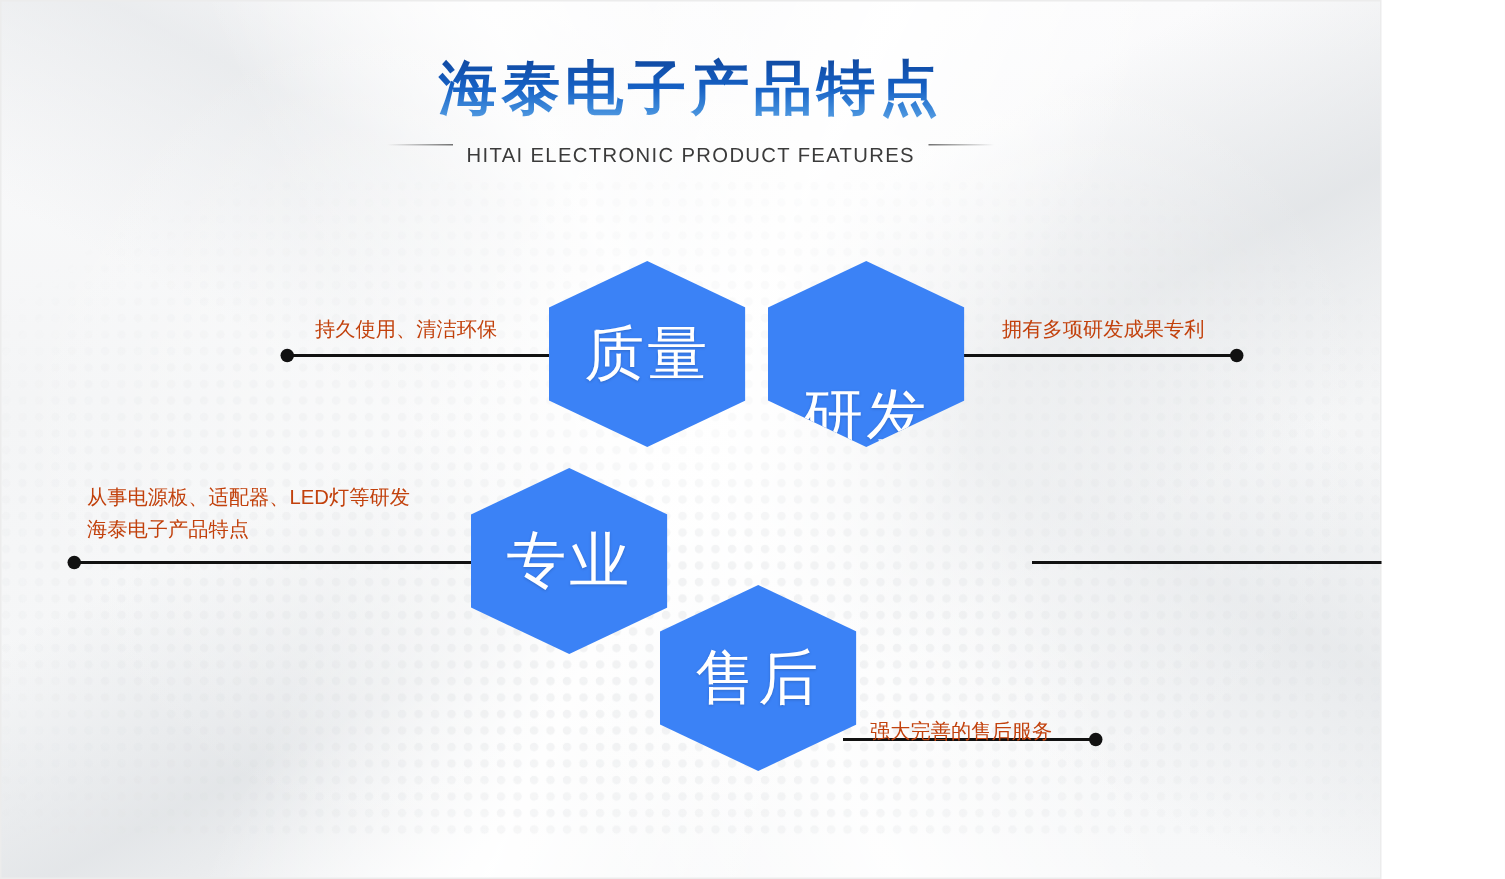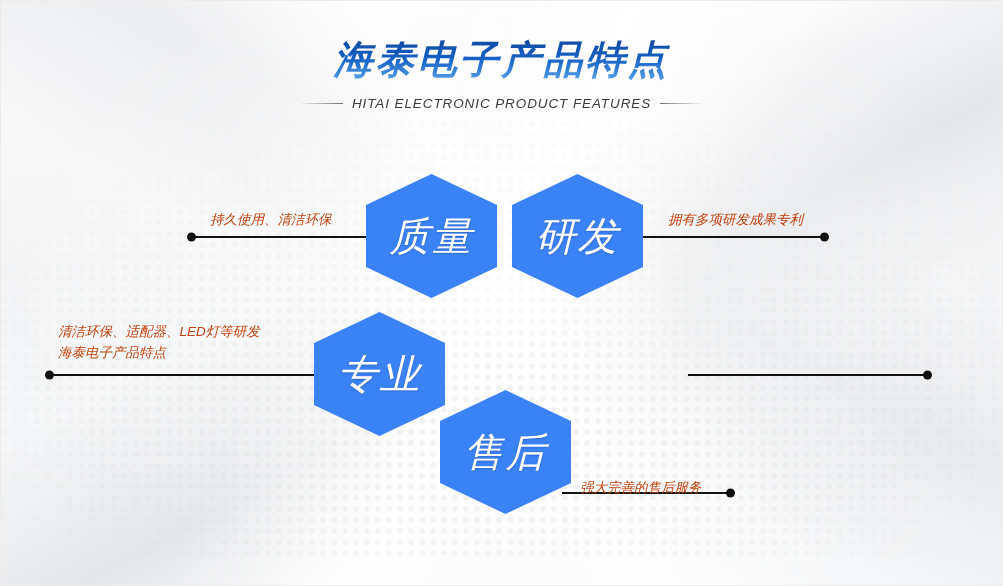--- a/index.html
+++ b/index.html
@@ -6,25 +6,24 @@
     margin: 0;
     padding: 0;
     background: #ffffff;
   }
   body {
     font-family: "Liberation Sans", "DejaVu Sans", sans-serif;
   }
 
   .stage {
     position: relative;
-    width: 1003px;
+    width: 921px;
     height: 586px;
     overflow: hidden;
     background: #f7f8f9;
-    font-style: italic;
   }
 
   
   .bg-base {
     position: absolute;
     inset: 0;
     background:
       linear-gradient(180deg, #fbfbfc 0%, #f4f5f6 45%, #f7f8f9 100%);
   }
   
@@ -79,21 +78,20 @@
     line-height: 1.15;
     background: linear-gradient(180deg, #10489f 0%, #1560c4 45%, #3e8ada 78%, #63a6e6 100%);
     -webkit-background-clip: text;
             background-clip: text;
     color: transparent;
     -webkit-text-fill-color: transparent;
     margin: 0;
   }
   .subtitle-row {
     display: flex;
-    align-items: center;
     justify-content: center;
     gap: 9px;
     margin-top: 13px;
   }
   .sub-rule {
     display: block;
     width: 44px;
     height: 1px;
     background: linear-gradient(90deg, rgba(90,90,90,0), rgba(90,90,90,.85));
   }
@@ -122,21 +120,21 @@
     font-size: 40px;
     font-weight: 500;
     letter-spacing: 2px;
     line-height: 1;
     text-shadow: 0 1px 2px rgba(0,0,0,.18);
     user-select: none;
     white-space: nowrap;
   }
 
   .hex-quality   { left: 366px; top: 174px; width: 131px; height: 124px; }
-  .hex-rd        { left: 512px; top: 174px; width: 131px; height: 124px; }
+  .hex-rd        { left: 512px; top: 174px; width: 131px; height: 124px; align-items: flex-end; }
   .hex-pro       { left: 314px; top: 312px; width: 131px; height: 124px; }
   .hex-craft     { left: 562px; top: 312px; width: 131px; height: 124px; }
   .hex-after     { left: 440px; top: 390px; width: 131px; height: 124px; }
 
   
   .conn {
     position: absolute;
     height: 2px;
     background: #111111;
     z-index: 2;
@@ -224,21 +222,21 @@
 
   <div class="hex hex-after">
     <span class="hex-label">售后</span>
   </div>
 
   <div class="cap cap-quality">持久使用、清洁环保</div>
 
   <div class="cap cap-rd">拥有多项研发成果专利</div>
 
   <div class="cap cap-pro">
-    <div>清洁环保、适配器、LED灯等研发</div>
+    <div>从事电源板、适配器、LED灯等研发</div>
     <div>海泰电子产品特点</div>
   </div>
 
 
   <div class="cap cap-after">强大完善的售后服务</div>
 
   <div class="bg-border"></div>
 </div>
 
 </body></html>

